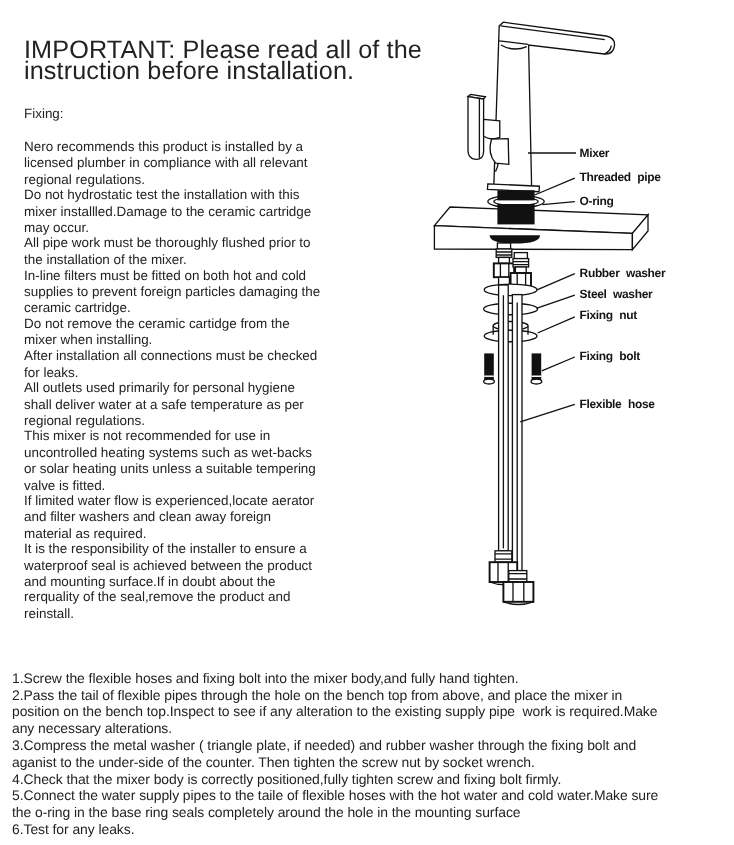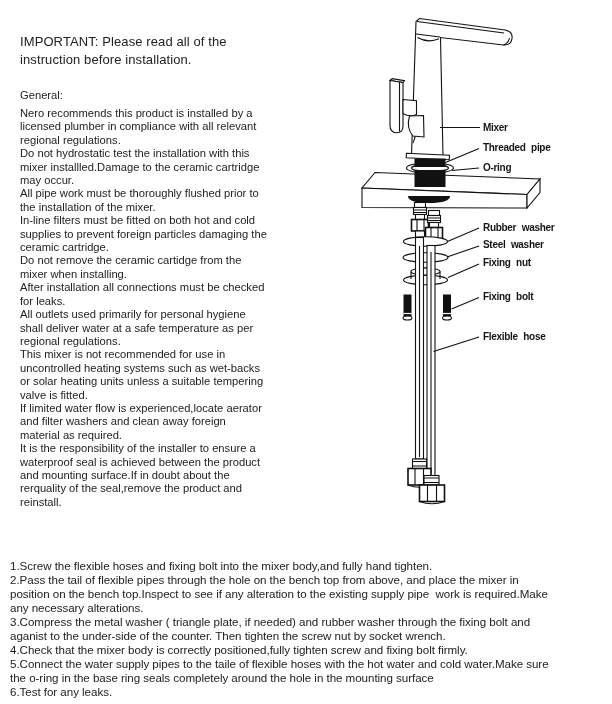--- a/index.html
+++ b/index.html
@@ -7,29 +7,29 @@
     position:relative;
     width:612px;height:704px;
     background:#ffffff;
     overflow:hidden;
     font-family:"Liberation Sans","DejaVu Sans",sans-serif;
     color:#222222;
   }
   .txt{position:absolute;white-space:pre;color:#222222;}
   .title{
     left:20px;top:33px;
-    font-size:13px;line-height:17.5px;
+    font-size:21px;line-height:17.5px;
     letter-spacing:0.1px;
   }
   .general-heading{
     left:20px;top:89px;
     font-size:11.2px;line-height:13.4px;
   }
   .general-body{
-    left:20px;top:107px;
+    left:20px;top:117px;
     font-size:11.2px;line-height:13.4px;
   }
   .steps{
     left:10px;top:559px;
     font-size:11.6px;line-height:14px;
     letter-spacing:-0.05px;
   }
   svg.diagram{position:absolute;left:340px;top:0;}
   svg .ln{stroke:#111111;stroke-width:1.1;fill:none;}
   svg .lnw{stroke:#111111;stroke-width:1.1;fill:#ffffff;}
@@ -42,21 +42,21 @@
     fill:#151515;
   }
 </style>
 </head>
 <body>
 
 <div class="page">
 
   <div class="txt title">IMPORTANT: Please read all of the
 instruction before installation.</div>
-  <div class="txt general-heading">General:</div>
+  <div class="txt general-heading">Fixing:</div>
   <div class="txt general-body">Nero recommends this product is installed by a
 licensed plumber in compliance with all relevant
 regional regulations.
 Do not hydrostatic test the installation with this
 mixer installled.Damage to the ceramic cartridge
 may occur.
 All pipe work must be thoroughly flushed prior to
 the installation of the mixer.
 In-line filters must be fitted on both hot and cold
 supplies to prevent foreign particles damaging the

